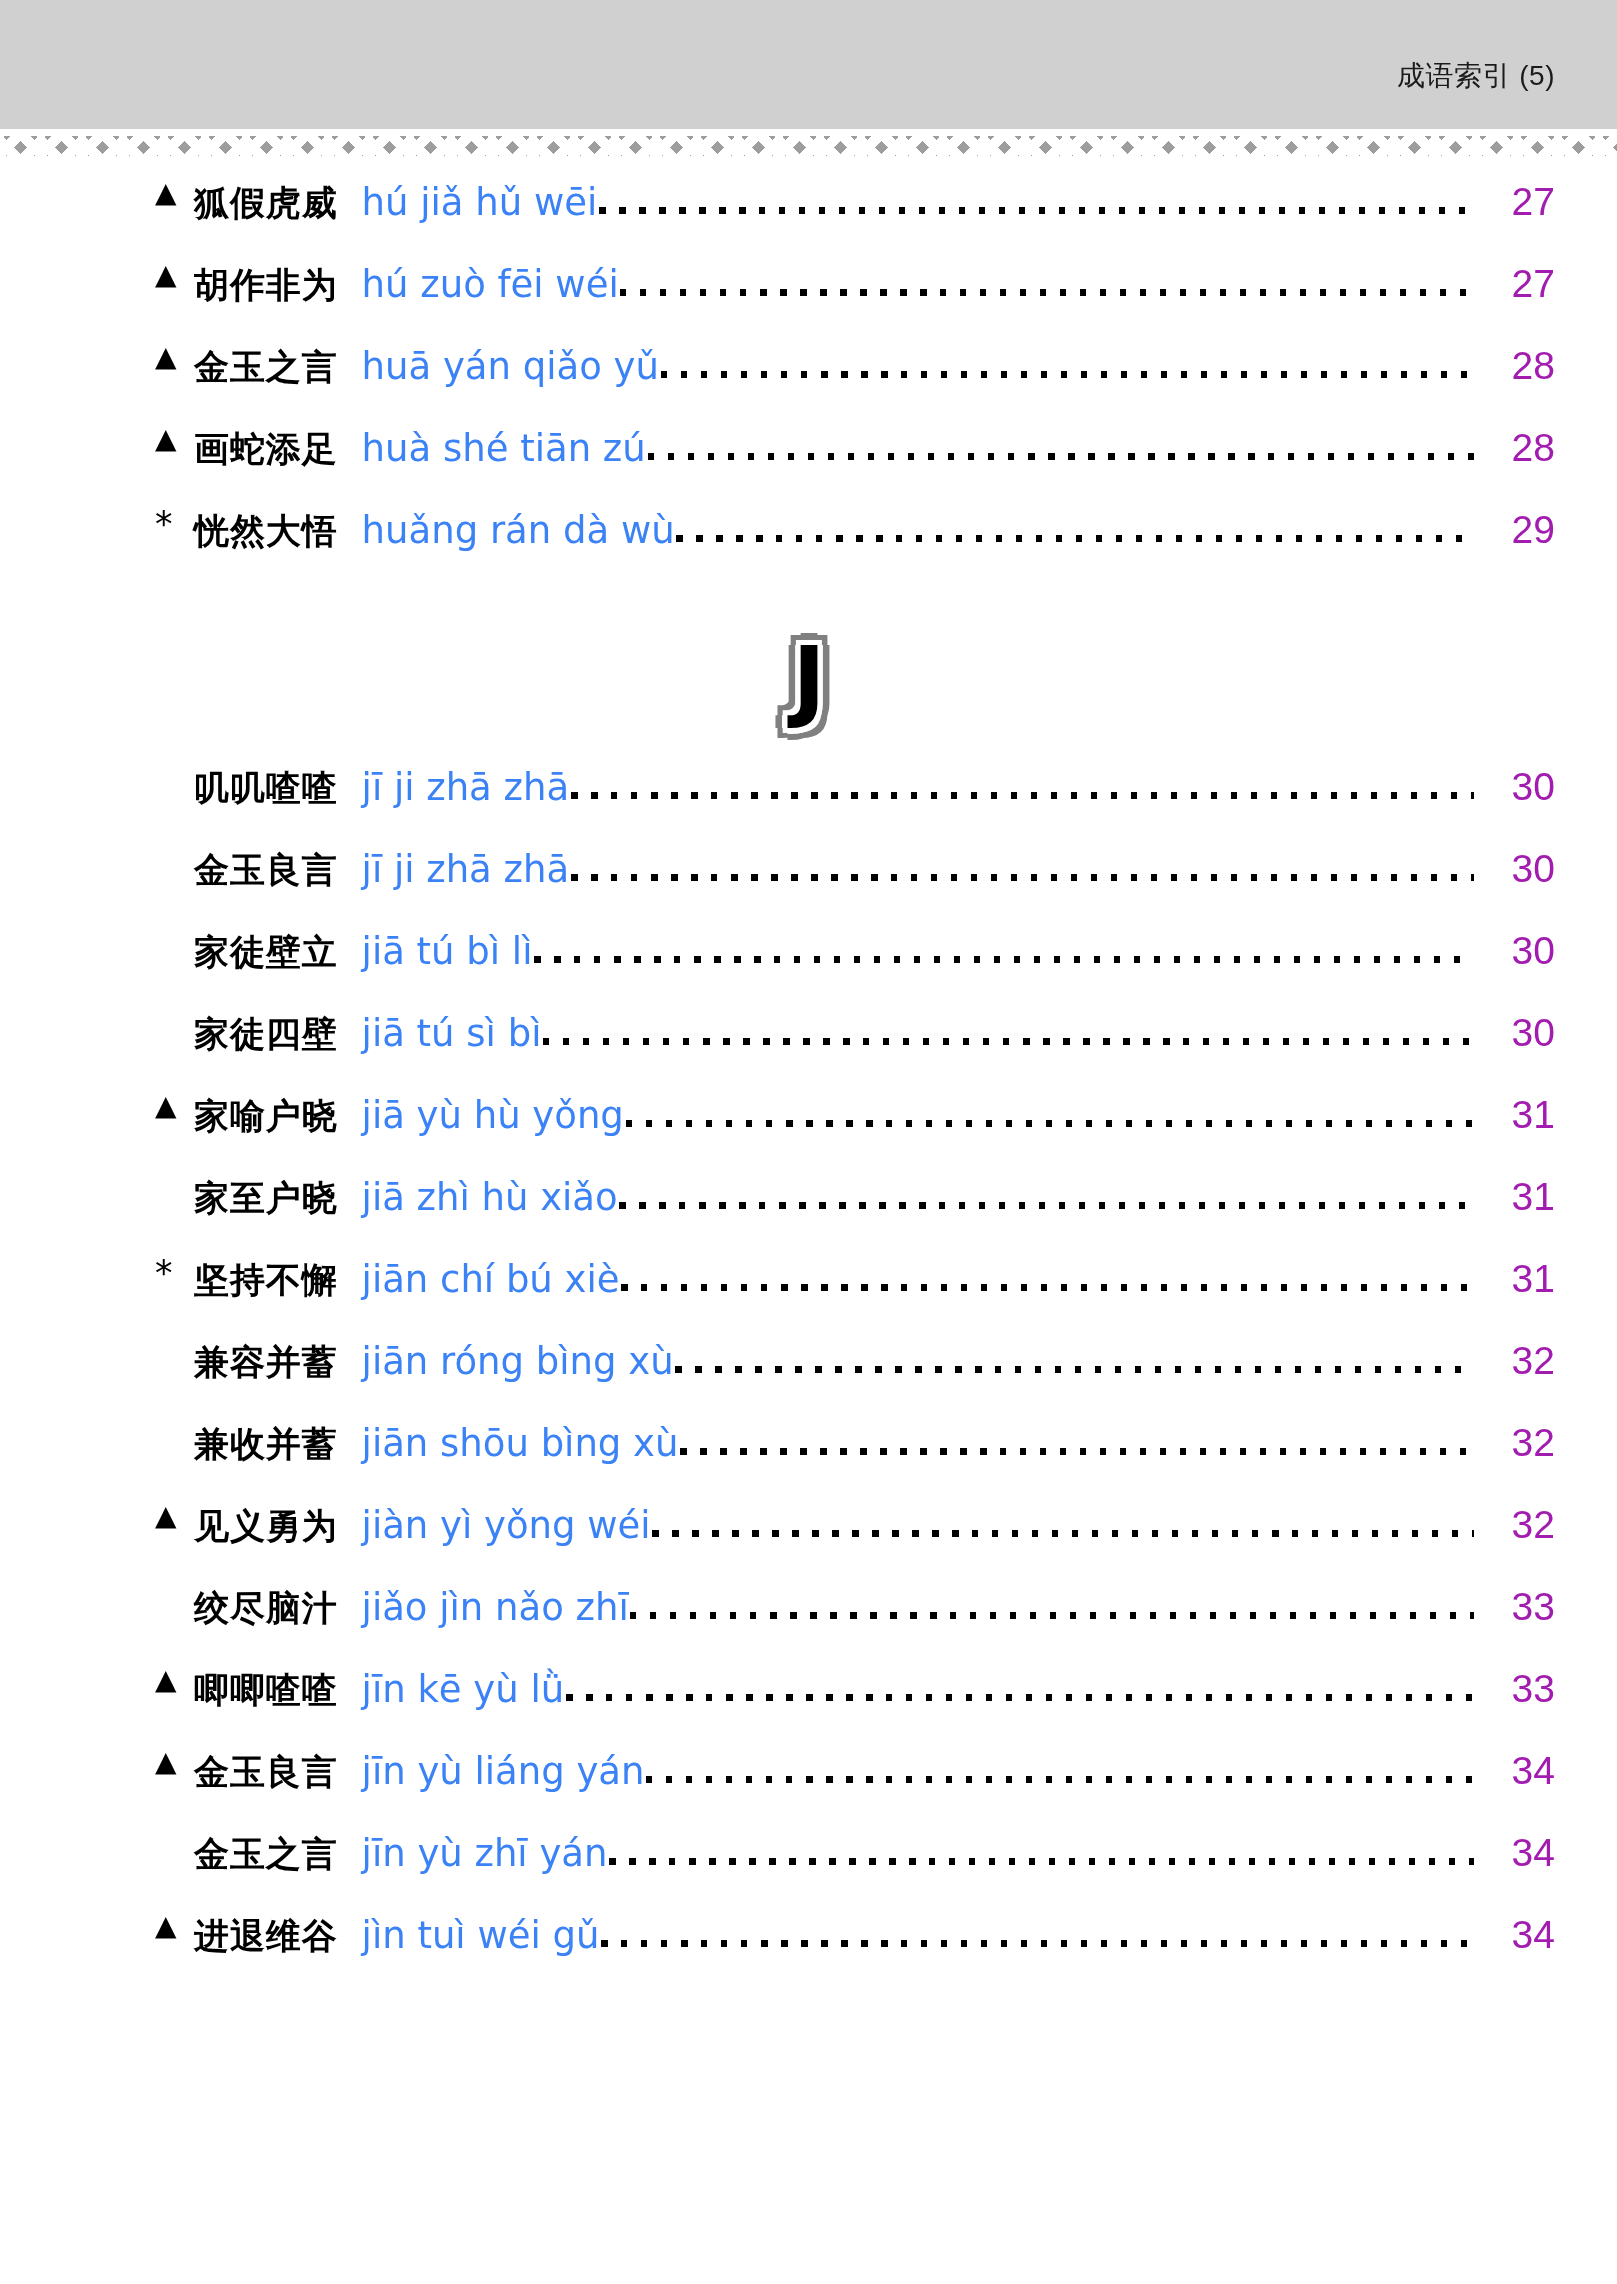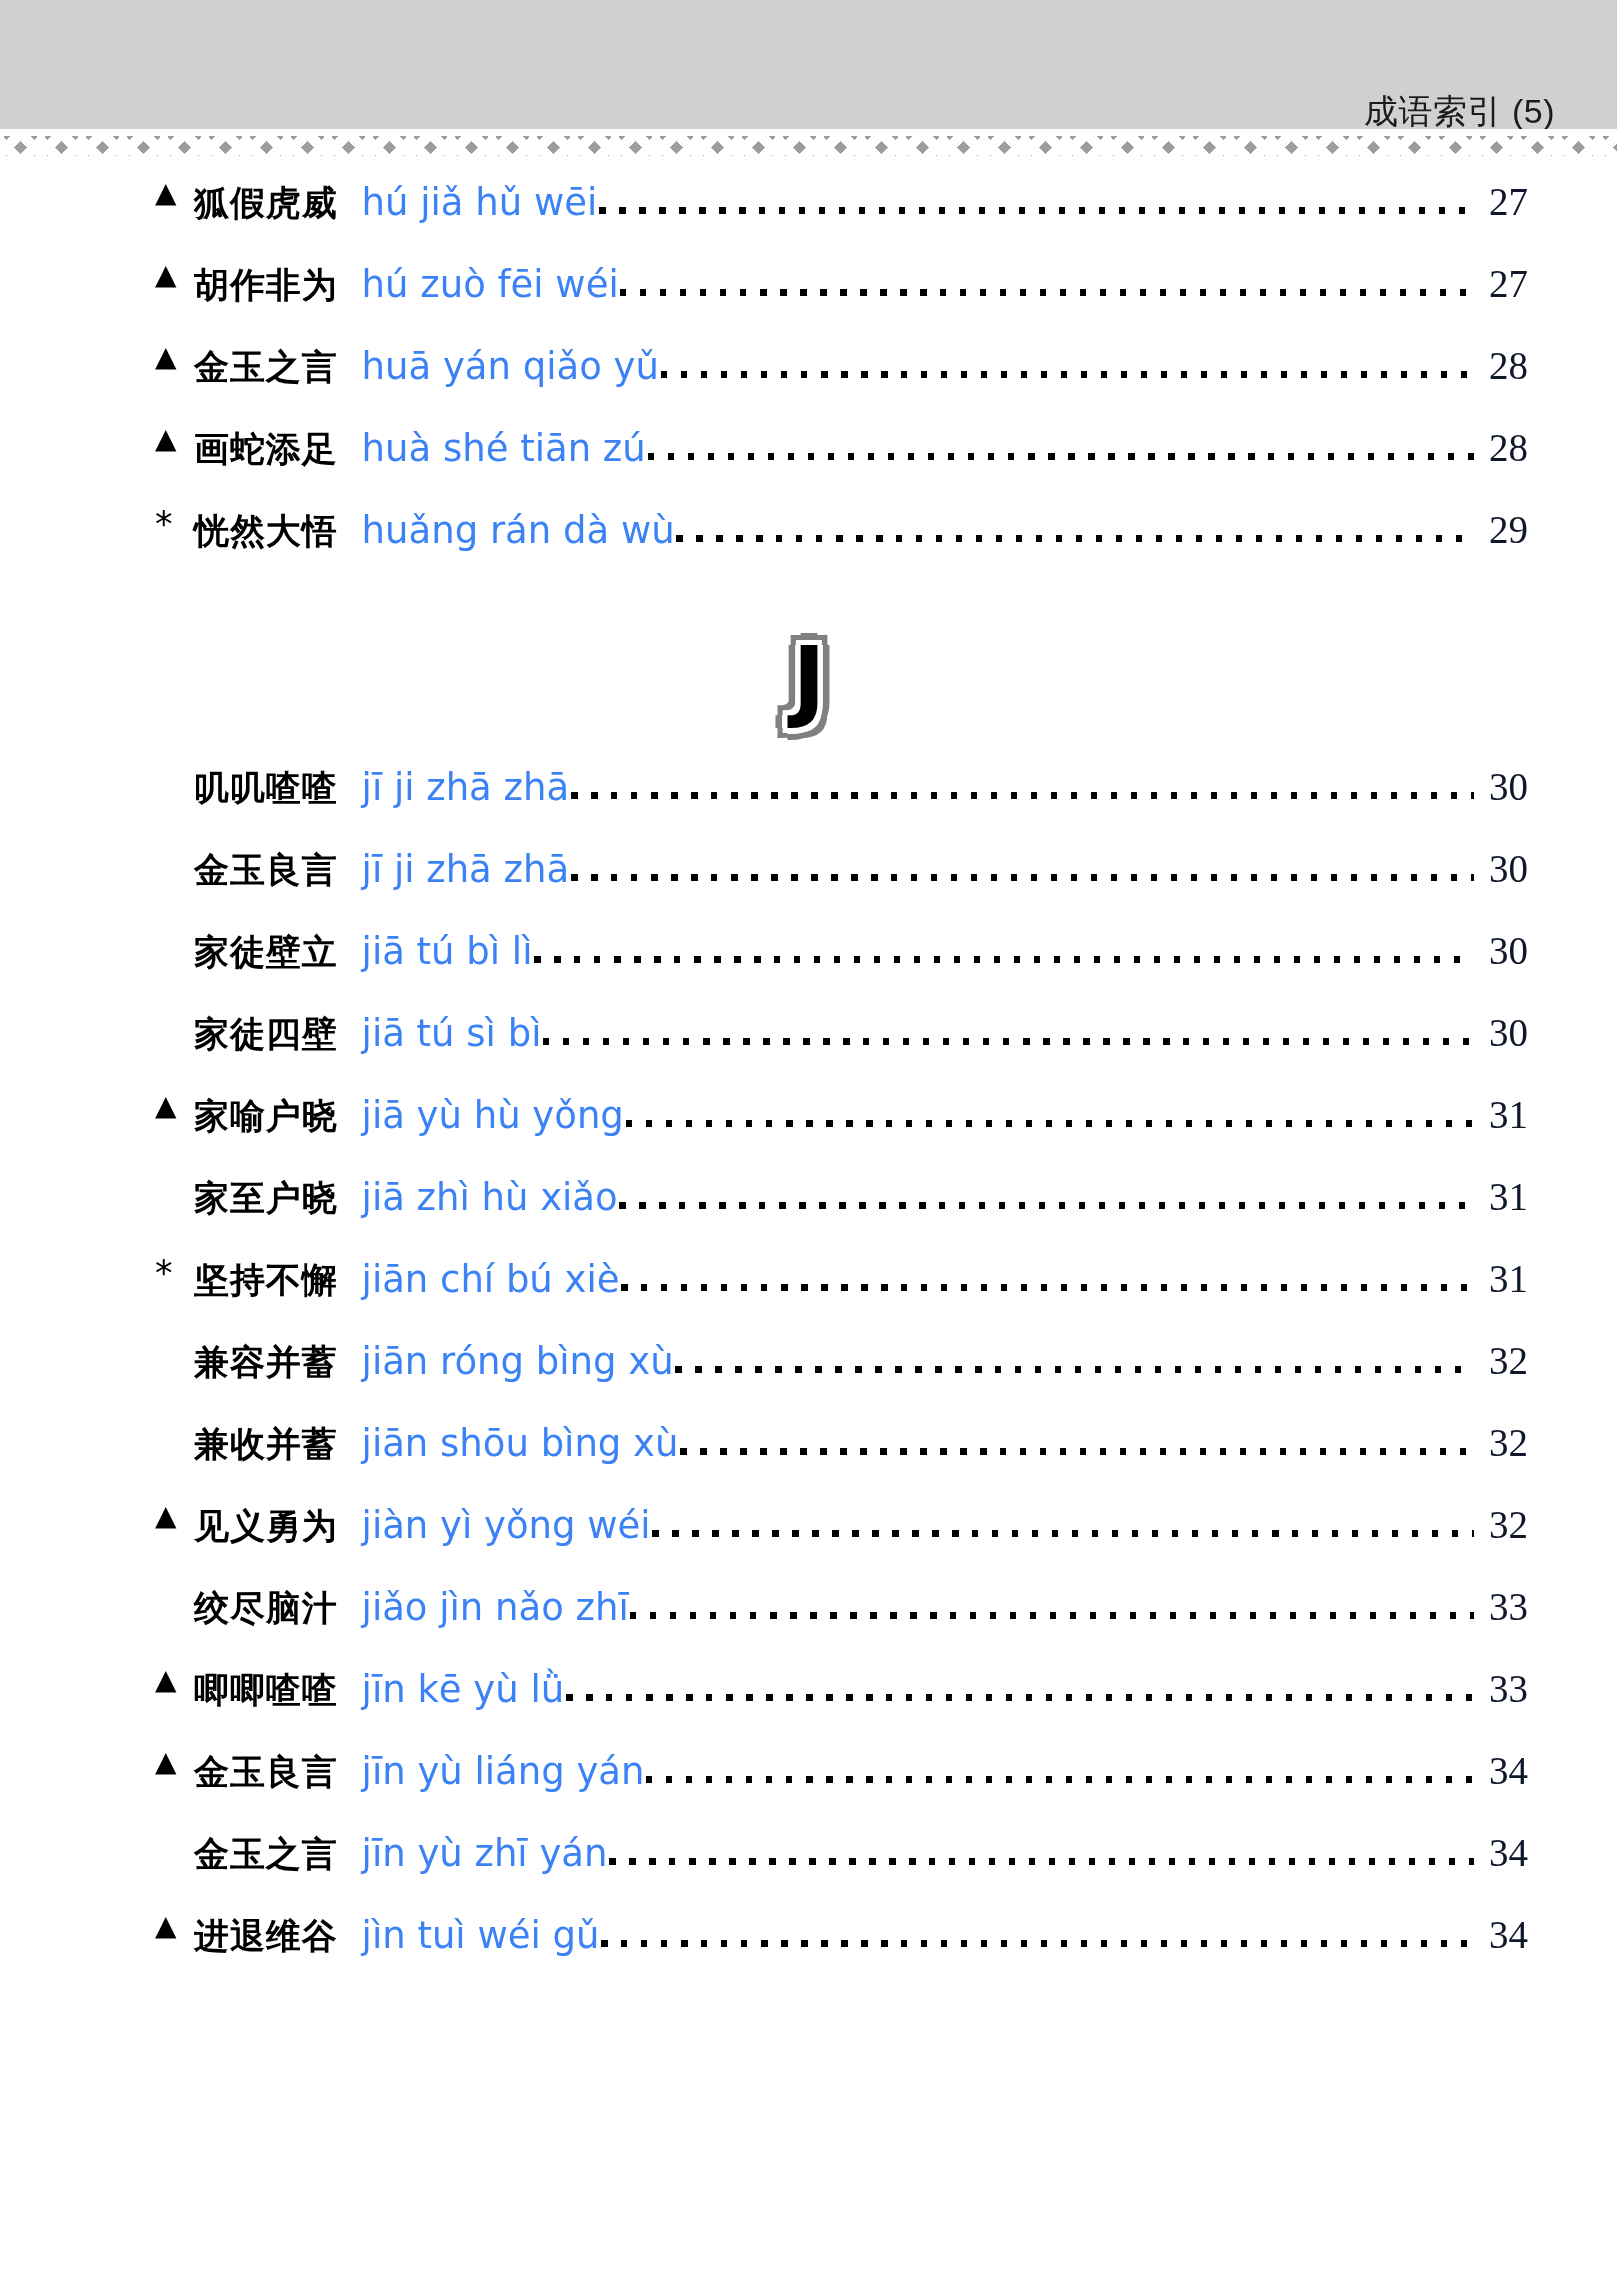--- a/index.html
+++ b/index.html
@@ -26,26 +26,25 @@
     top: 0;
     width: 1618px;
     height: 129px;
     background: #d0d0d0;
   }
   .header-title {
     position: absolute;
     right: 63px;
     top: 76px;
     transform: translateY(-50%);
-    font-size: 34px;
+    font-size: 28px;
     color: #1b1b1b;
     letter-spacing: 0.5px;
     white-space: nowrap;
     font-family: "Liberation Sans", "DejaVu Sans", sans-serif;
-    margin-top: 36px;
   }
 
   
   .ornament {
     position: absolute;
     left: 0;
     top: 129px;
     width: 1618px;
     height: 33px;
     background:
@@ -155,25 +154,26 @@
     height: 6.5px;
     background-image: repeating-linear-gradient(
       to right,
       #000000 0px, #000000 6.5px,
       transparent 6.5px, transparent 20px);
   }
 
   .entry-page {
     font-size: 39px;
     line-height: 1;
-    color: #0f172a;
+    color: #a21caf;
     min-width: 66px;
+    text-align: right;
     margin-left: 13px;
     white-space: nowrap;
-    font-family: Liberation Serif, serif;
+    font-family: Liberation Sans, sans-serif;
   }
 
   
   .section-divider {
     height: 175px;
     display: flex;
     align-items: center;
     justify-content: center;
   }
   .letter-badge {

